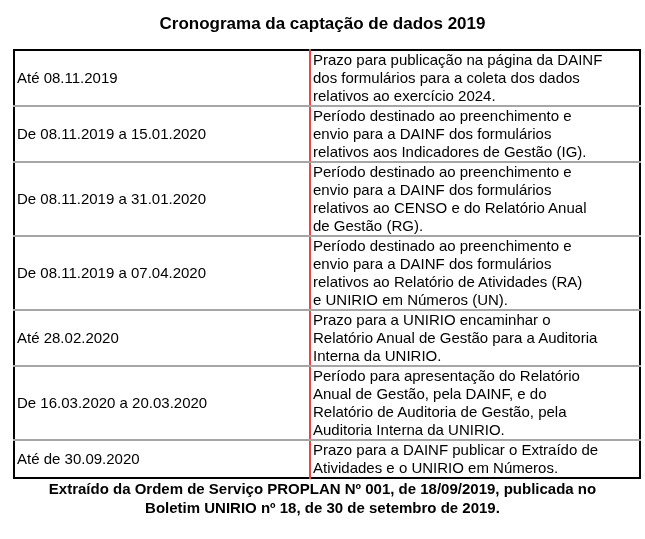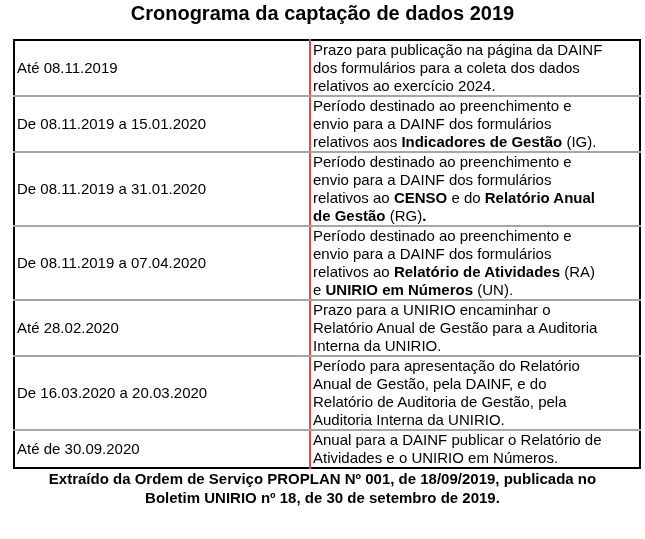--- a/index.html
+++ b/index.html
@@ -10,23 +10,23 @@
     color: #000000;
   }
   .page {
     width: 645px;
     height: 539px;
     position: relative;
     background: #ffffff;
     overflow: hidden;
   }
   .doc-title {
-    margin-top: 4px;
+    margin-top: 14px;
     text-align: center;
-    font-size: 20px;
+    font-size: 17px;
     font-weight: bold;
     line-height: 19px;
   }
   table.schedule {
     border-collapse: collapse;
     table-layout: fixed;
     width: 620px;
     margin: 16px 0 0 13px;
     border: 2px solid #000000;
   }
@@ -40,21 +40,21 @@
   table.schedule tr:last-child td {
     border-bottom: none;
   }
   td.date-cell {
     width: 290px;
     border-right: 2px solid #ef4444;
   }
   td.desc-cell {
     width: 324px;
   }
-  .b { font-weight: bold; margin-top: 48px; }
+  .b { font-weight: normal; margin-top: 48px; }
   .doc-footer {
     text-align: center;
     font-size: 15px;
     font-weight: bold;
     line-height: 19px;
   }
 </style>
 </head>
 <body>
 
@@ -111,21 +111,21 @@
           <td class="desc-cell">
             <div><span>Período para apresentação do Relatório</span></div>
             <div><span>Anual de Gestão, pela DAINF, e do</span></div>
             <div><span>Relatório de Auditoria de Gestão, pela</span></div>
             <div><span>Auditoria Interna da UNIRIO.</span></div>
           </td>
         </tr>
         <tr>
           <td class="date-cell">Até de 30.09.2020</td>
           <td class="desc-cell">
-            <div><span>Anual para a DAINF publicar o Relatório de</span></div>
+            <div><span>Prazo para a DAINF publicar o Extraído de</span></div>
             <div><span>Atividades e o UNIRIO em Números.</span></div>
           </td>
         </tr>
       </tbody>
   </table>
 
   <div class="doc-footer">
     <div>Extraído da Ordem de Serviço PROPLAN Nº 001, de 18/09/2019, publicada no</div>
     <div>Boletim UNIRIO nº 18, de 30 de setembro de 2019.</div>
   </div>

